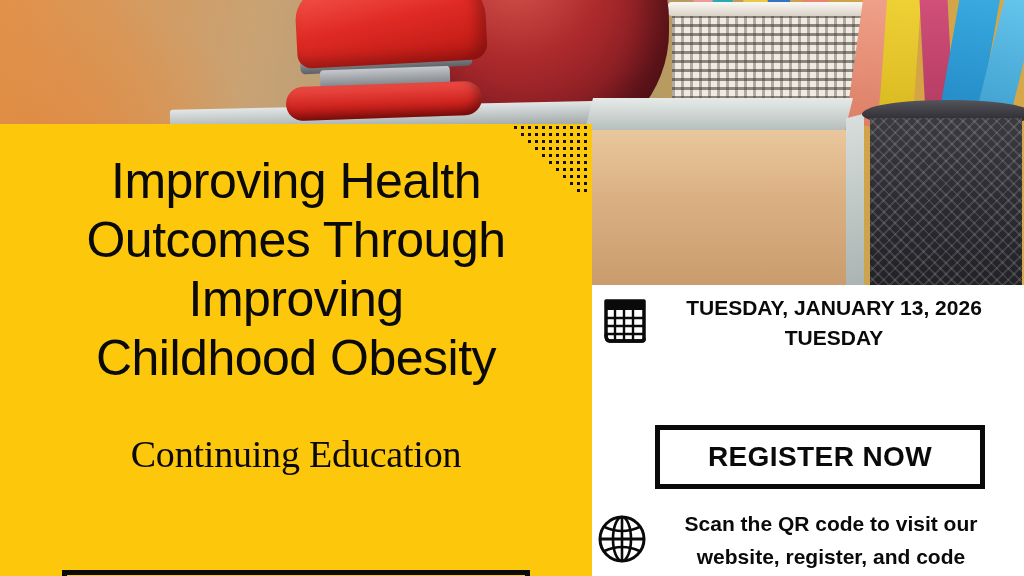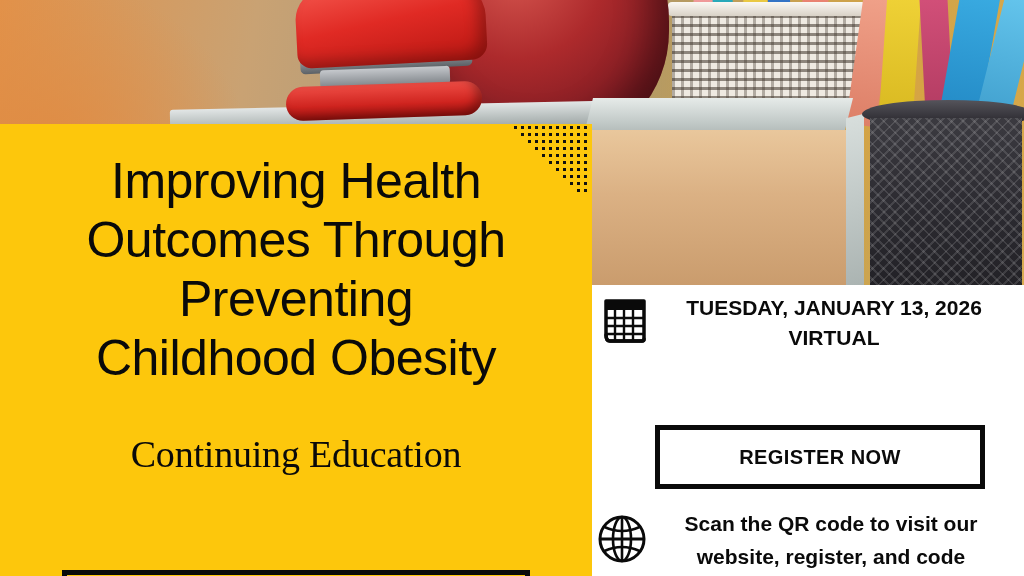--- a/index.html
+++ b/index.html
@@ -312,21 +312,21 @@
     background: #ffffff;
     box-sizing: border-box;
     display: flex;
     align-items: center;
     justify-content: center;
     cursor: pointer;
   }
   .register-label {
     font-family: "Liberation Sans", sans-serif;
     font-weight: 700;
-    font-size: 20px;
+    font-size: 28px;
     letter-spacing: 0.4px;
     color: #0a0a0a;
   }
 
   .qr-row {
     position: absolute;
     left: 0;
     top: 222px;
     width: 432px;
     display: flex;
@@ -461,21 +461,21 @@
         <span class="dot" style="left: 56px; top: 56px;"></span>
         <span class="dot" style="left: 63px; top: 56px;"></span>
         <span class="dot" style="left: 70px; top: 56px;"></span>
         <span class="dot" style="left: 63px; top: 63px;"></span>
         <span class="dot" style="left: 70px; top: 63px;"></span>
       </div>
 
     <div class="title-block">
       <div class="title-line">Improving Health</div>
       <div class="title-line">Outcomes Through</div>
-      <div class="title-line">Preventing</div>
+      <div class="title-line">Improving</div>
       <div class="title-line">Childhood Obesity</div>
     </div>
 
     <div class="subtitle-block">
       <div class="subtitle-line">Continuing Education</div>
     </div>
 
     <div class="bottom-box"></div>
   </div>
 
@@ -492,21 +492,21 @@
             <line x1="35" y1="15" x2="35" y2="45"></line>
             <line x1="8" y1="23" x2="46" y2="23"></line>
             <line x1="8" y1="31" x2="46" y2="31"></line>
             <line x1="8" y1="39" x2="46" y2="39"></line>
           </g>
           <path d="M8 40 Q8 46 12 46 H44 Q46 46 46 44" fill="none" stroke="#0a0a0a" stroke-width="3.5" stroke-linecap="round"></path>
         </svg>
       </div>
       <div class="date-text">
         <div class="date-line">TUESDAY, JANUARY 13, 2026</div>
-        <div class="date-line">VIRTUAL</div>
+        <div class="date-line">TUESDAY</div>
       </div>
     </div>
 
     <div class="register-button">
       <span class="register-label">REGISTER NOW</span>
     </div>
 
     <div class="qr-row">
       <div class="globe-icon">
         <svg viewBox="0 0 52 52" width="52" height="52" aria-hidden="true">

